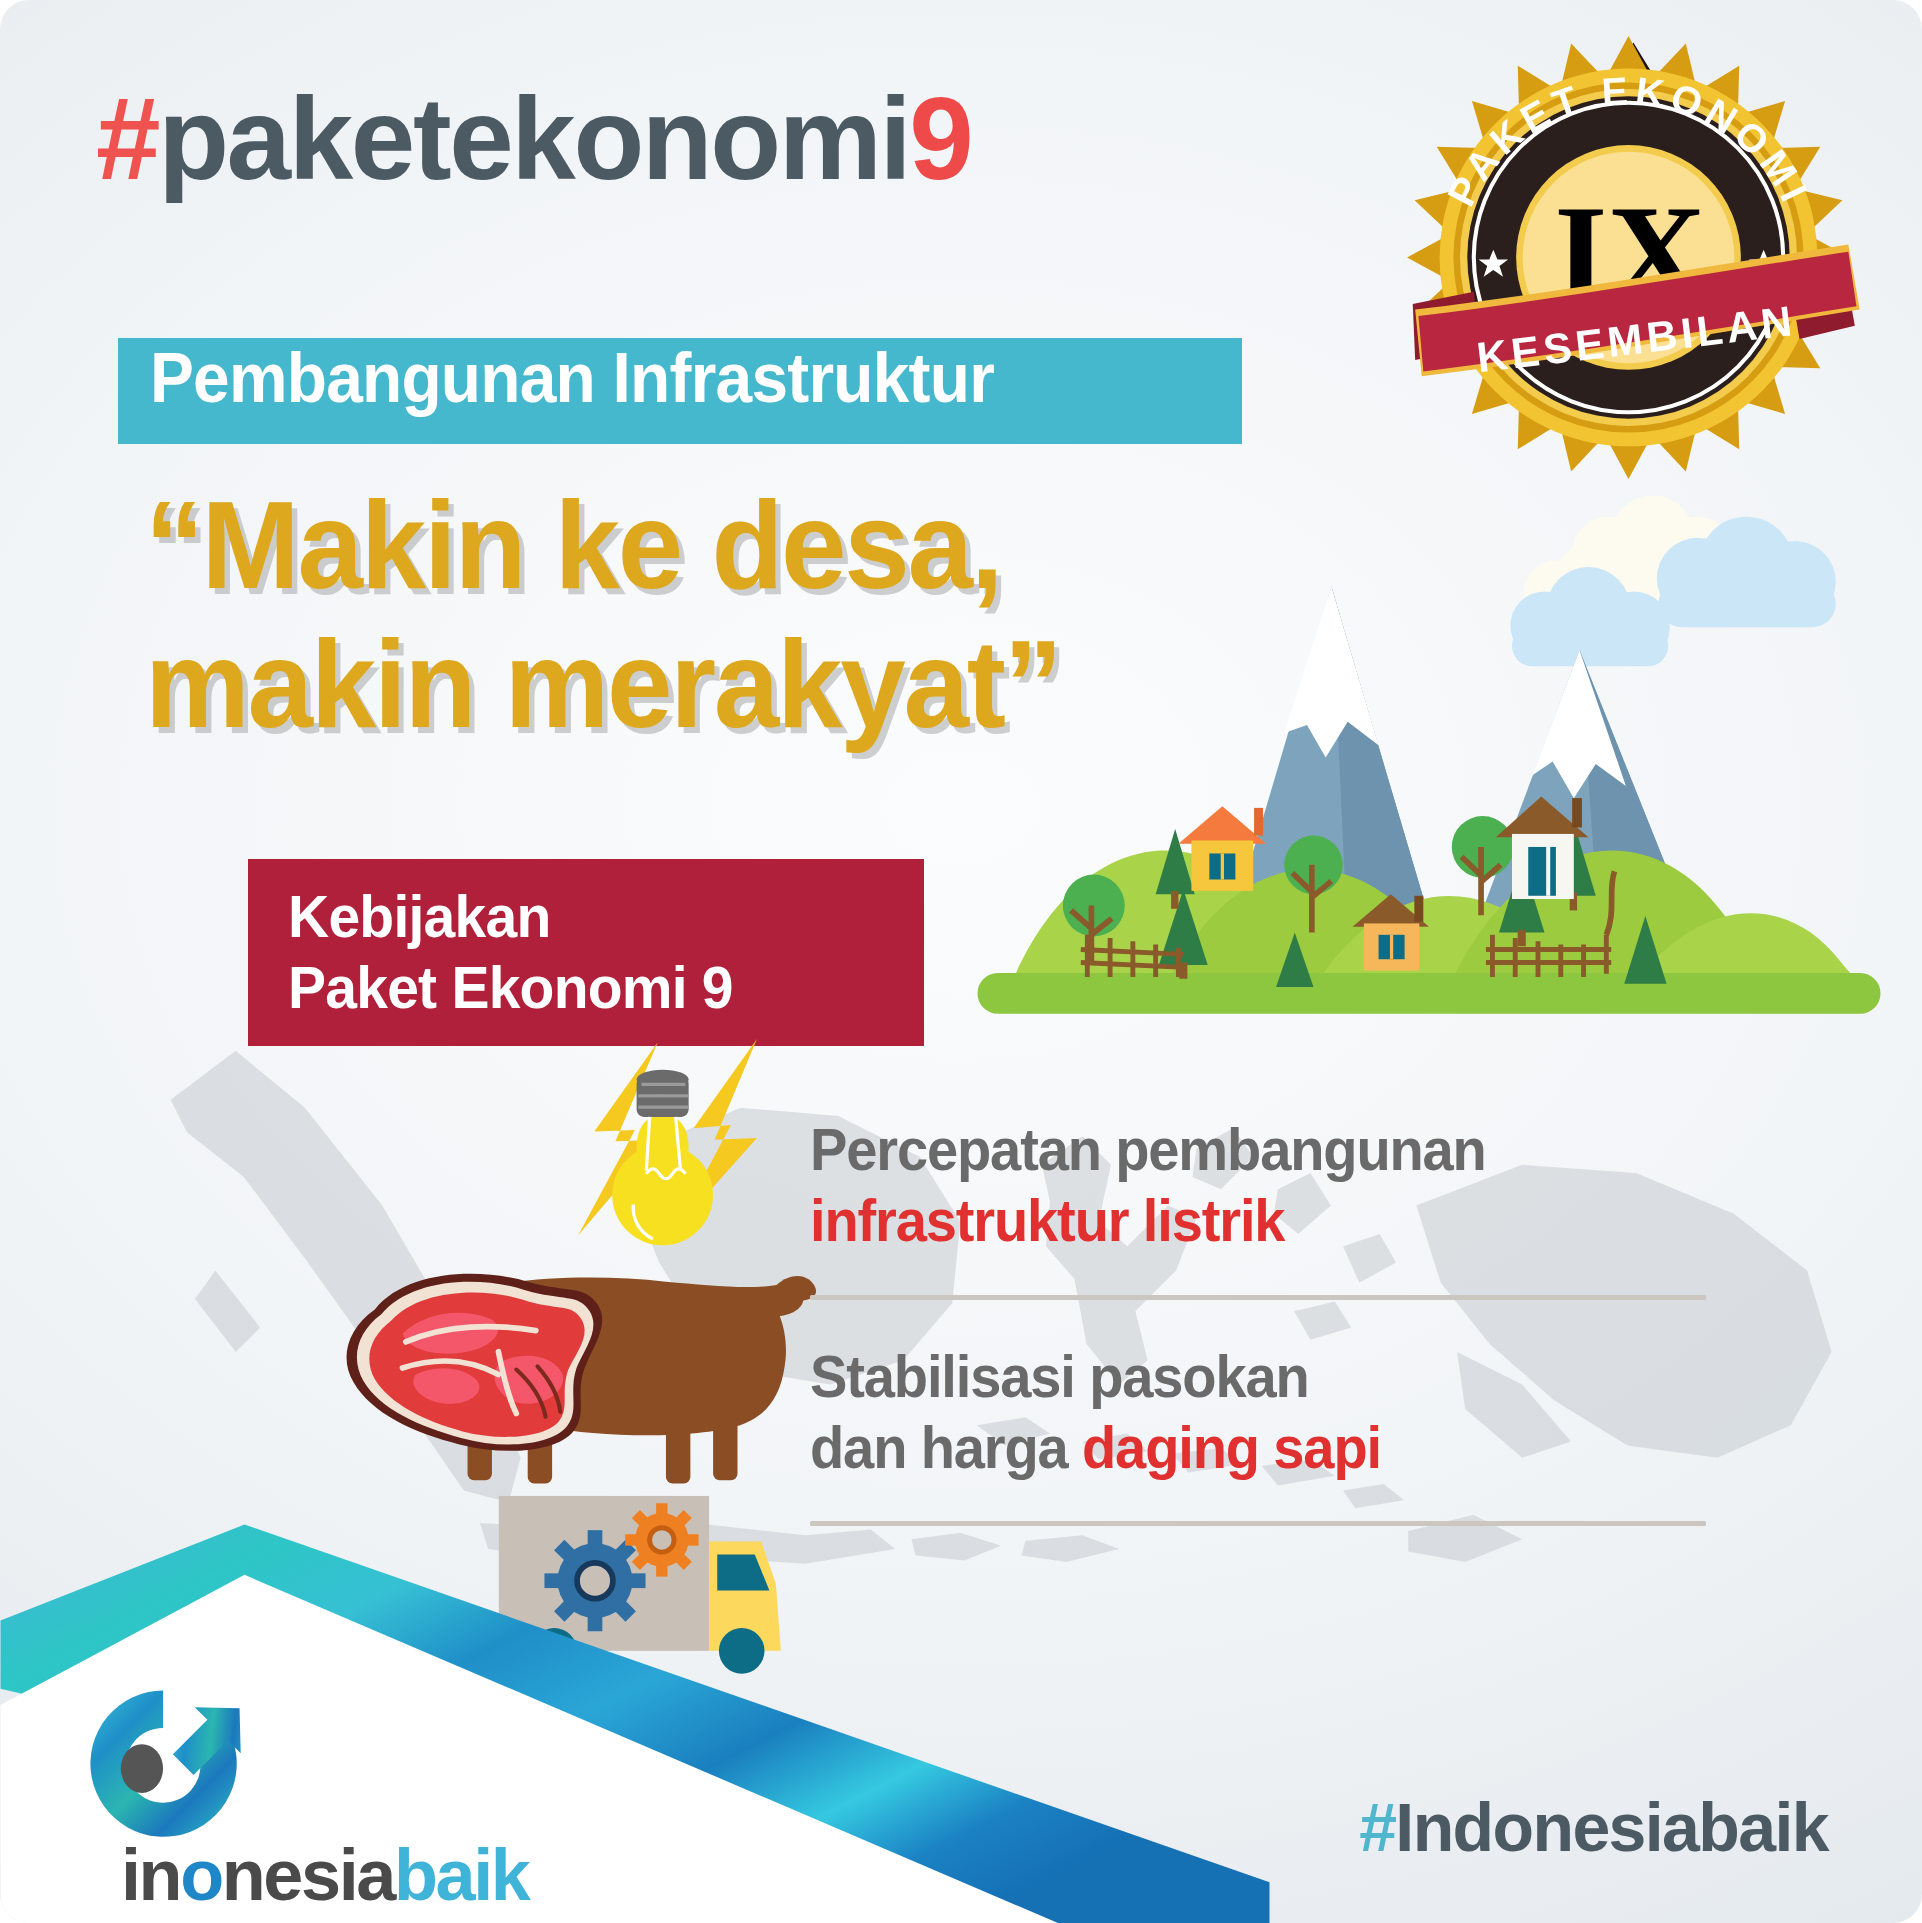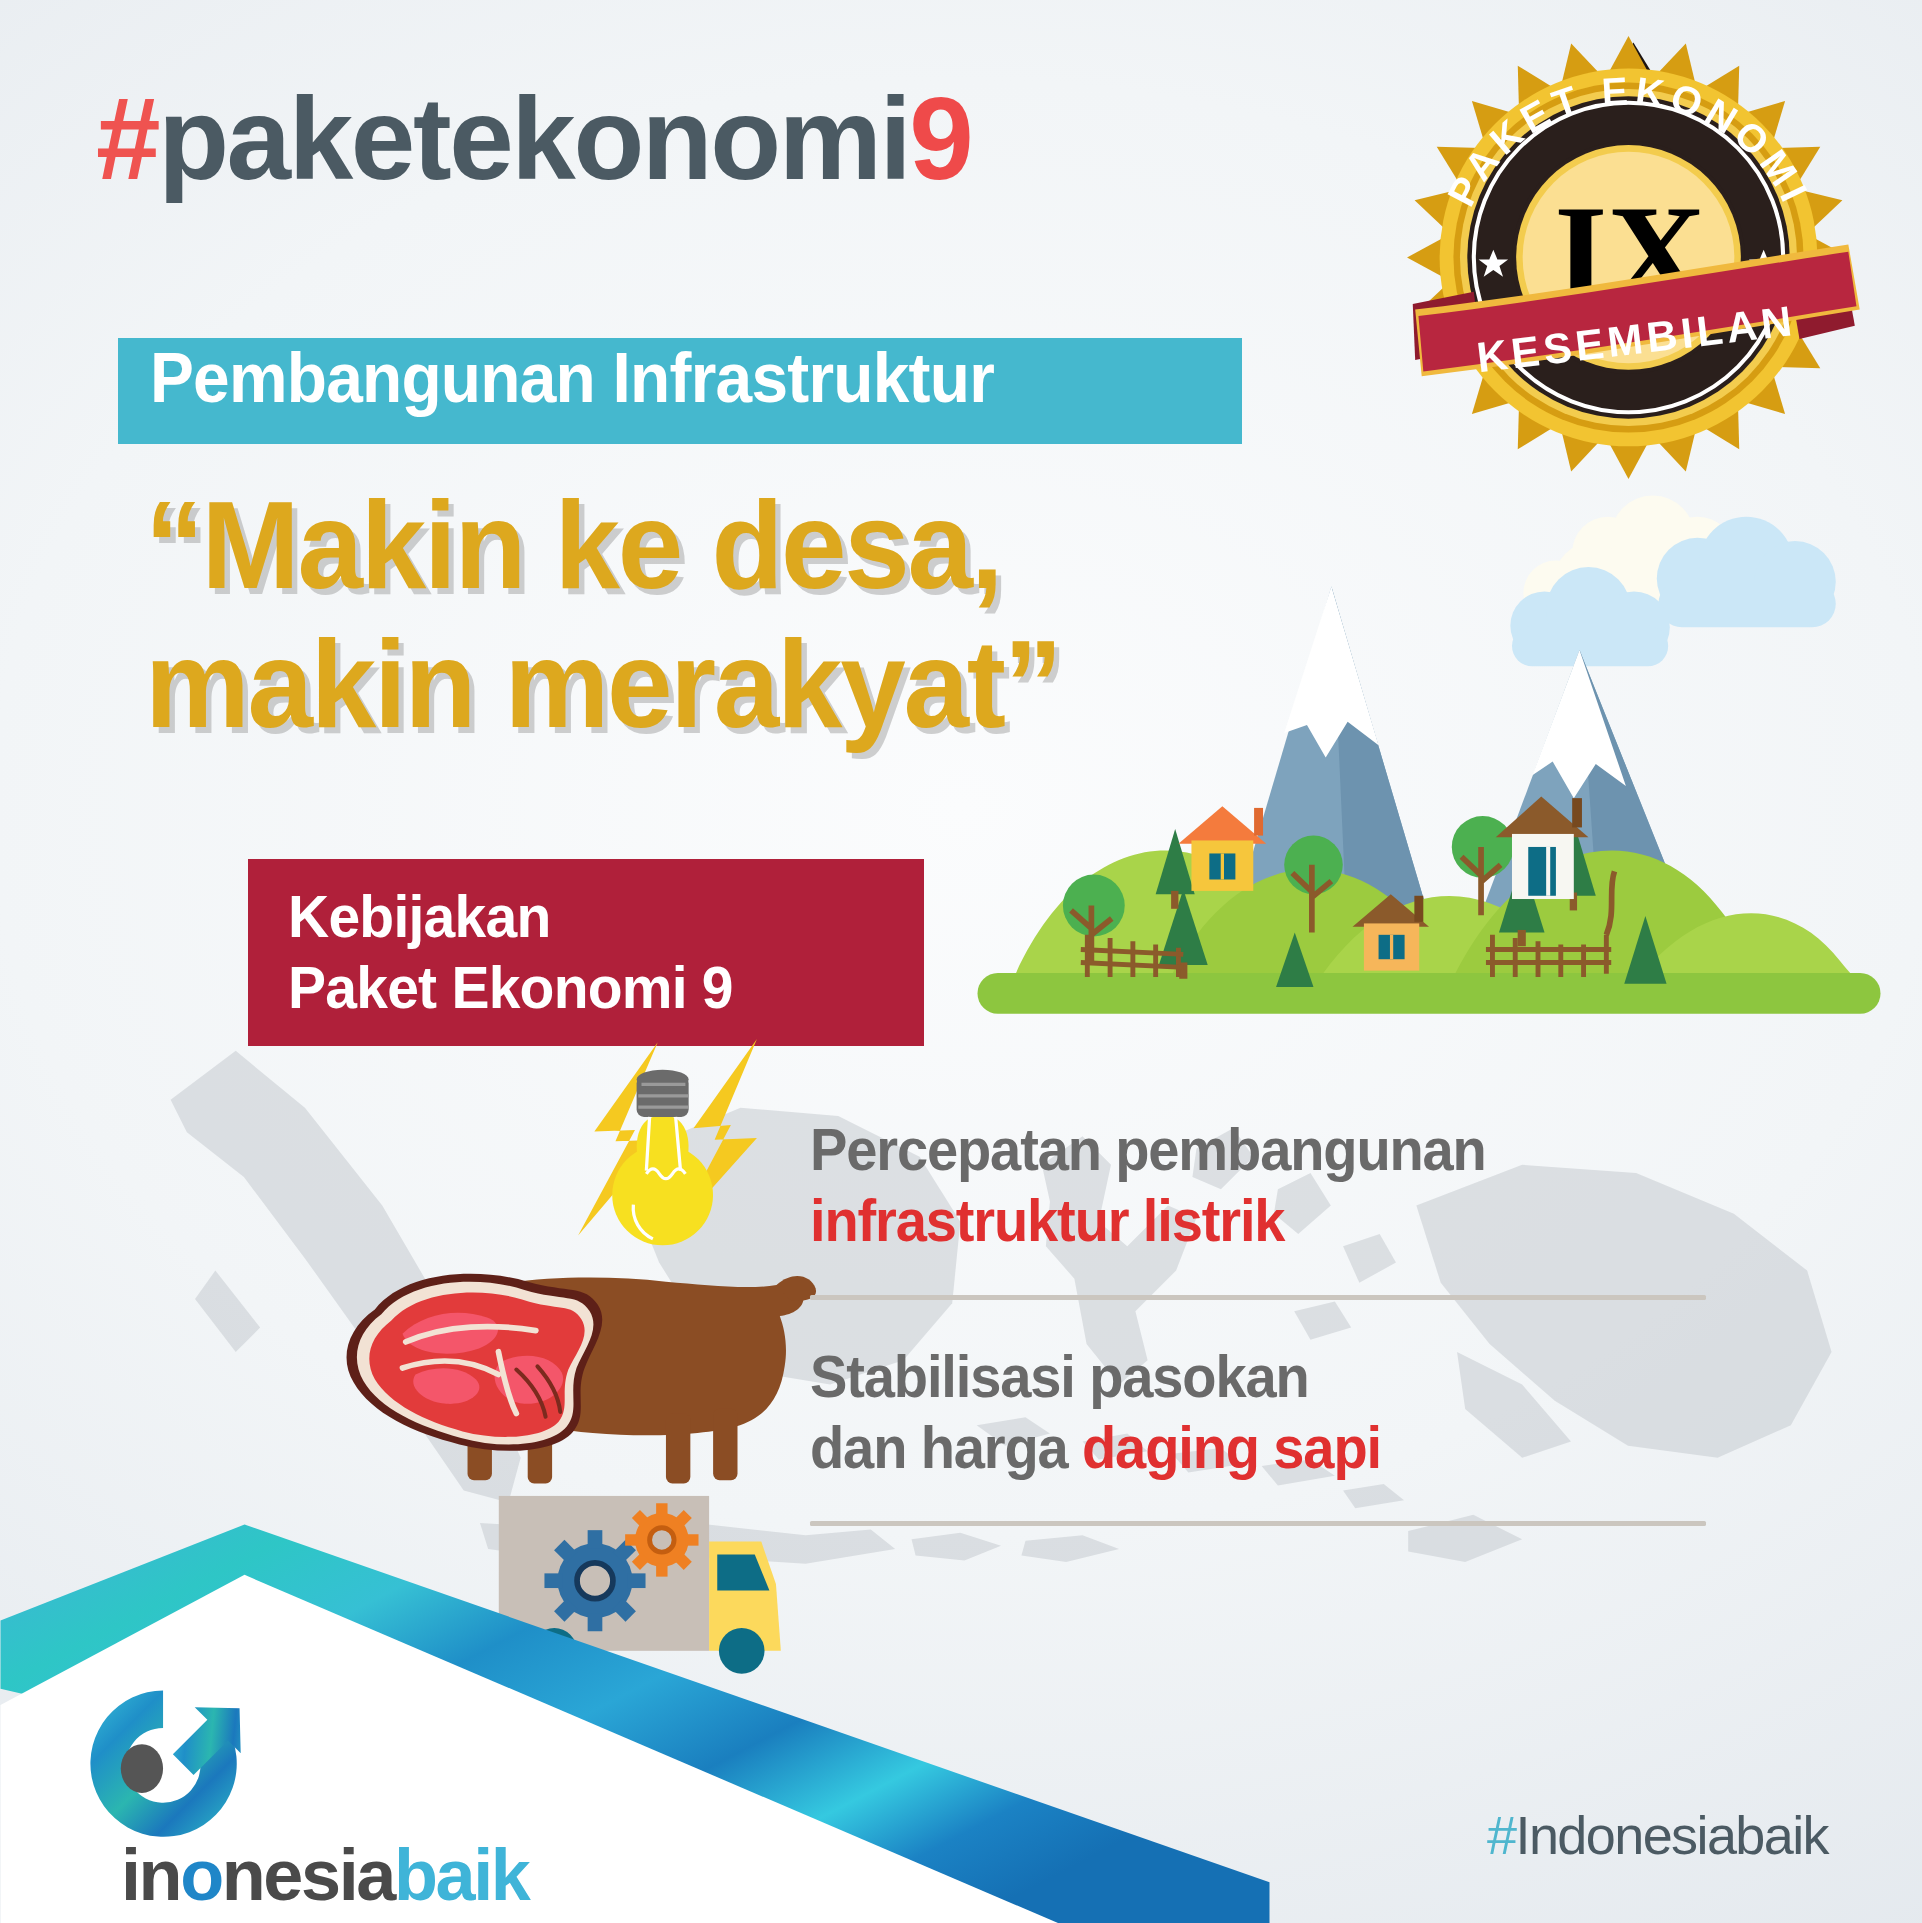--- a/index.html
+++ b/index.html
@@ -5,20 +5,21 @@
   * { margin:0; padding:0; box-sizing:border-box; }
   html,body { background:#ffffff; }
   body { font-family:"Liberation Sans", sans-serif; }
 
   #poster {
     position:relative;
     width:1922px; height:1923px;
     overflow:hidden;
     background:
       radial-gradient(ellipse 120% 90% at 50% 42%, #fbfcfd 0%, #f2f5f7 42%, #e4e9ee 78%, #dde3e9 100%);
+    border-radius: 29px;
   }
 
   
   #map-watermark {
     position:absolute; left:138px; top:1002px;
     width:1718px; height:814px;
     opacity:0.55;
     pointer-events:none;
   }
 
@@ -84,21 +85,21 @@
     height:4.9px; background:#cbc6bf; width:896px; border-radius:1.6px;
   }
   #bullet-gap-1 { height:37px; }
   #bullet-gap-2 { height:42px; }
   #bullet-gap-3 { height:37px; }
   #bullet-gap-4 { height:42px; }
 
   
   #hashtag-footer {
     position:absolute; right:94px; bottom:57px;
-    font-size:54px; font-weight:400; letter-spacing:-1.6px;
+    font-size:68px; font-weight:700; letter-spacing:-1.6px;
     color:#4b5a63; white-space:nowrap;
   }
   #hashtag-footer .hash { color:#4fb6ce; }
 
   
   #logo-wordmark {
     position:absolute; left:121px; top:1839px;
     font-size:72px; font-weight:700; letter-spacing:-2.4px;
     white-space:nowrap; line-height:1;
   }

